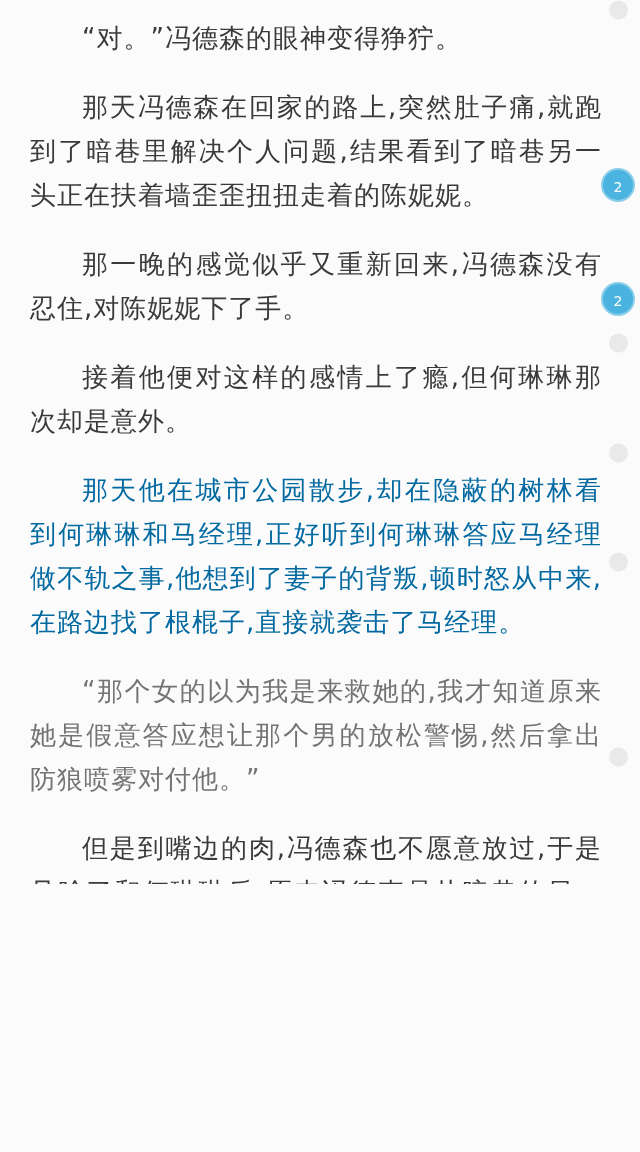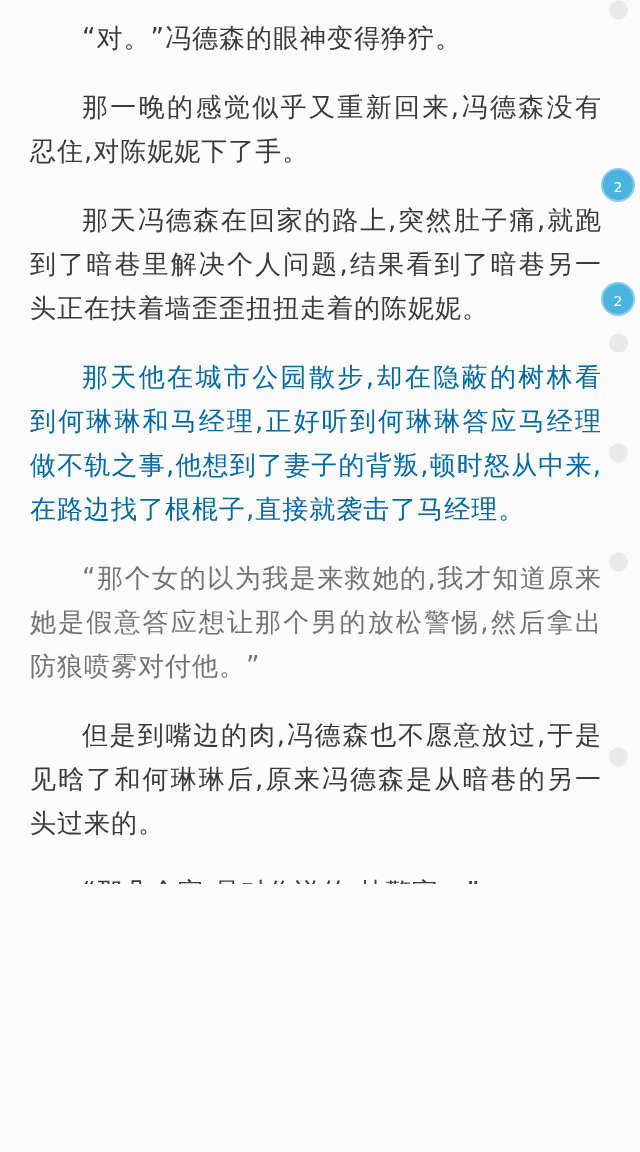--- a/index.html
+++ b/index.html
@@ -66,22 +66,23 @@
     right: 12px;
     background: var(--badge-gray, #e9e9e9);
   }
 </style>
 </head>
 <body>
 
 <div class="page" style="background: rgb(251, 251, 251);">
   <div class="text-column" id="paragraphs-container">
       <p class="para" style="color: rgb(58, 58, 58);">“对。”冯德森的眼神变得狰狞。</p>
+      <p class="para" style="color: rgb(58, 58, 58);">那天冯德森在回家的路上,突然肚子痛,就跑到了暗巷里解决个人问题,结果看到了暗巷另一头正在扶着墙歪歪扭扭走着的陈妮妮。</p>
       <p class="para" style="color: rgb(58, 58, 58);">那一晚的感觉似乎又重新回来,冯德森没有忍住,对陈妮妮下了手。</p>
-      <p class="para" style="color: rgb(58, 58, 58);">那天冯德森在回家的路上,突然肚子痛,就跑到了暗巷里解决个人问题,结果看到了暗巷另一头正在扶着墙歪歪扭扭走着的陈妮妮。</p>
+      <p class="para" style="color: rgb(58, 58, 58);">接着他便对这样的感情上了瘾,但何琳琳那次却是意外。</p>
       <p class="para" style="color: #0369a1;">那天他在城市公园散步,却在隐蔽的树林看到何琳琳和马经理,正好听到何琳琳答应马经理做不轨之事,他想到了妻子的背叛,顿时怒从中来,在路边找了根棍子,直接就袭击了马经理。</p>
       <p class="para" style="color: #737373;">“那个女的以为我是来救她的,我才知道原来她是假意答应想让那个男的放松警惕,然后拿出防狼喷雾对付他。”</p>
       <p class="para" style="color: rgb(58, 58, 58);">但是到嘴边的肉,冯德森也不愿意放过,于是见晗了和何琳琳后,原来冯德森是从暗巷的另一头过来的。</p>
       <p class="para" style="color: rgb(58, 58, 58);">“那几个字 是对你说的,林警官。”</p>
     </div>
 
   <div class="comment-rail" id="rail-container">
       <div class="badge empty" style="top: 10px;"></div>
       <div class="badge count" style="top: 185px;">2</div>
       <div class="badge count" style="top: 299px;">2</div>

